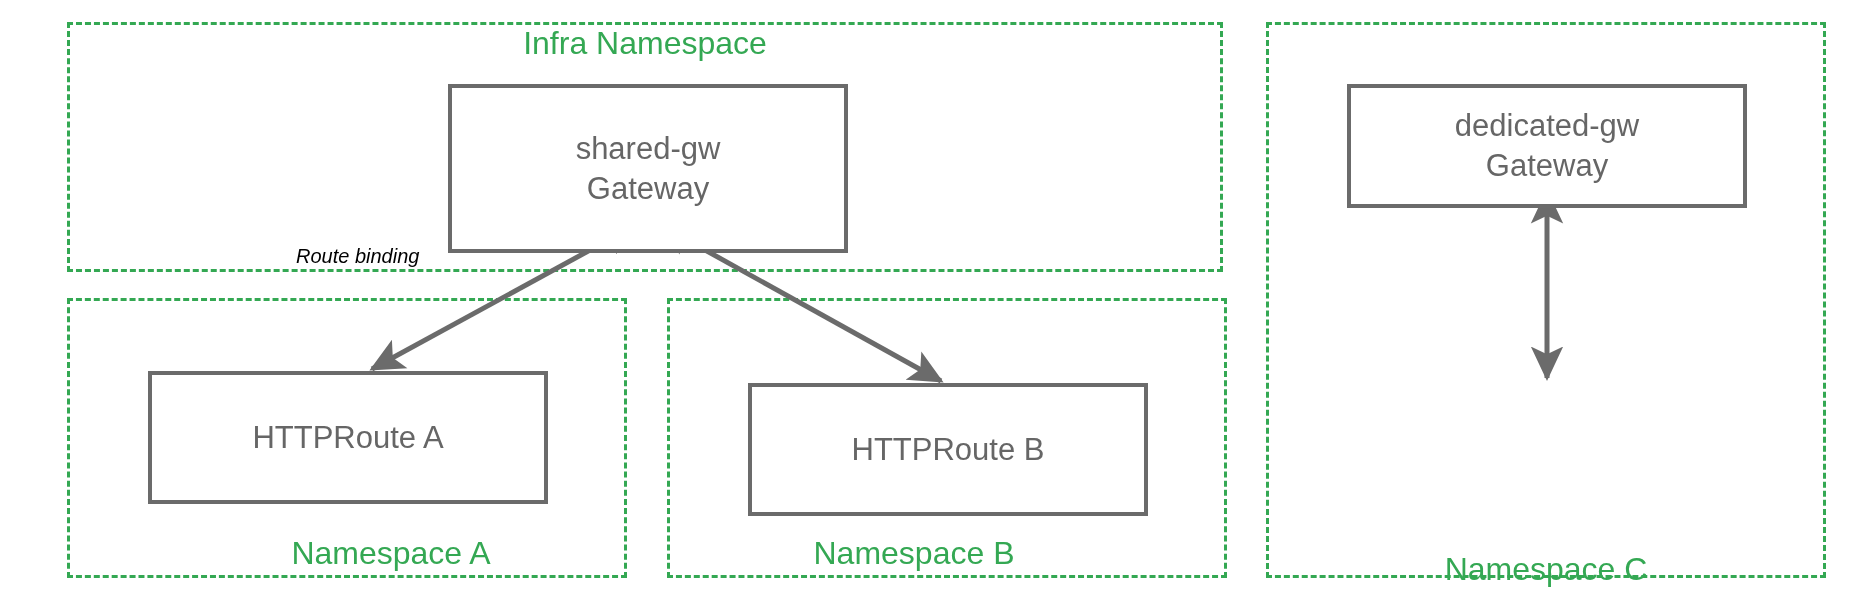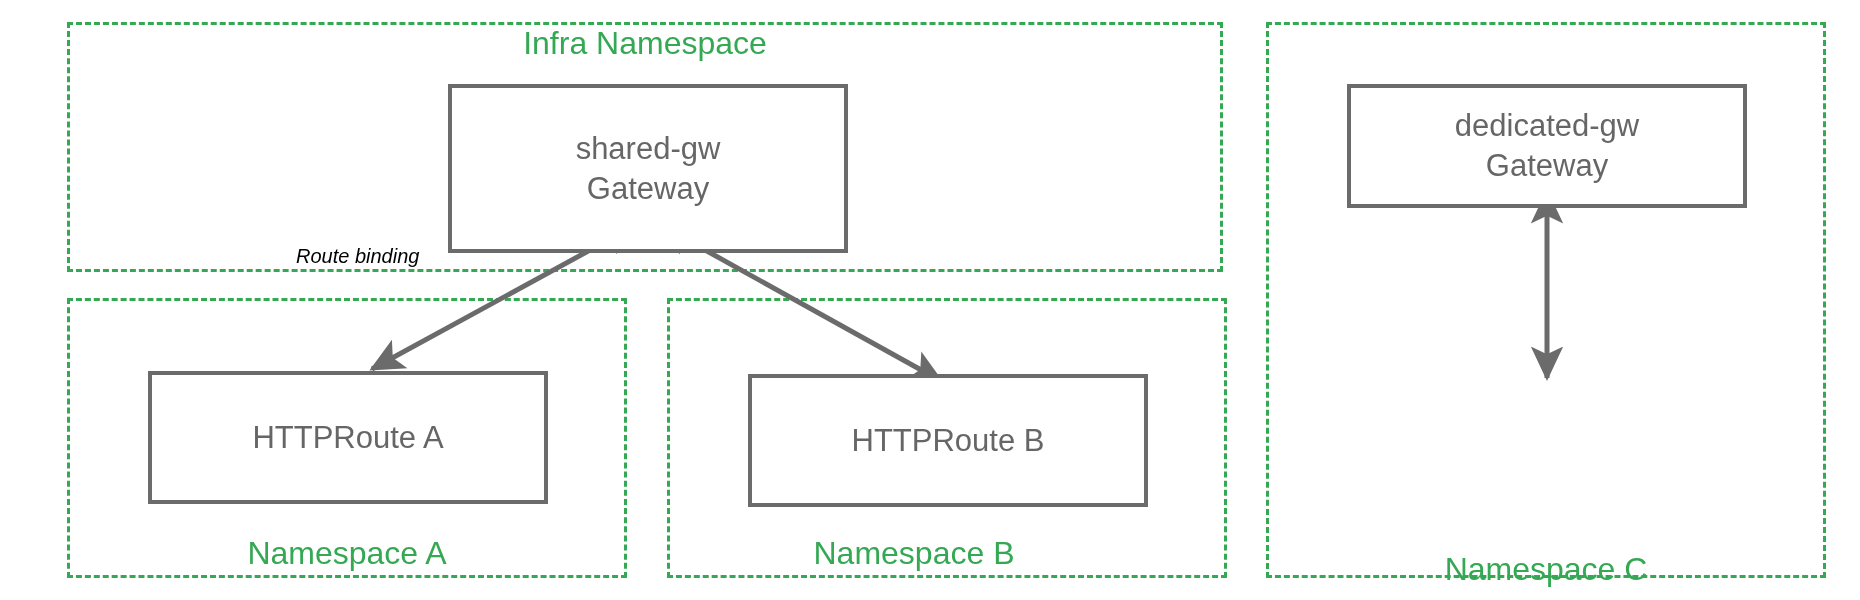--- a/index.html
+++ b/index.html
@@ -82,21 +82,21 @@
   <div class="ns-box" style="left:67px; top:22px; width:1156px; height:250px;"></div>
 
   <div class="ns-box" style="left:67px; top:298px; width:560px; height:280px;"></div>
 
   <div class="ns-box" style="left:667px; top:298px; width:560px; height:280px;"></div>
 
   <div class="ns-box" style="left:1266px; top:22px; width:560px; height:556px;"></div>
 
   <div class="ns-label" style="left:67px; top:27px; width:1156px;">Infra Namespace</div>
 
-  <div class="ns-label" style="left:67px; top:537px; width:560px;">Namespace A</div>
+  <div class="ns-label" style="left:67px; top:537px; width:560px;padding-left:44px;">Namespace A</div>
 
   <div class="ns-label" style="left:667px; top:537px; width:494px;">Namespace B</div>
 
   <div class="ns-label" style="left:1266px; top:553px; width:560px;">Namespace C</div>
 
   <svg id="arrows" viewBox="0 0 1860 600" width="1860" height="600" xmlns="http://www.w3.org/2000/svg">
     <defs>
       <marker id="ah" viewBox="0 0 12 12" refX="10.5" refY="6" markerWidth="7.2" markerHeight="7.2" orient="auto-start-reverse" markerUnits="strokeWidth">
         <path d="M 0 0.6 L 11.5 6 L 0 11.4 L 2.6 6 Z" fill="#6b6b6b"></path>
       </marker>
@@ -120,20 +120,20 @@
     <div>
       <span class="node-line">dedicated-gw</span>
       <span class="node-line">Gateway</span>
     </div>
   </div>
 
   <div class="node-box" style="left:148px; top:371px; width:400px; height:133px;">
     <span class="node-line">HTTPRoute A</span>
   </div>
 
-  <div class="node-box" style="left:748px; top:374px; width:400px; height:133px;">
+  <div class="node-box" style="left:748px; top:383px; width:400px; height:133px;">
     <span class="node-line">HTTPRoute B</span>
   </div>
 
 
   <div class="annot" style="left:296px; top:246px;">Route binding</div>
 
 </div>
 
 </body></html>

